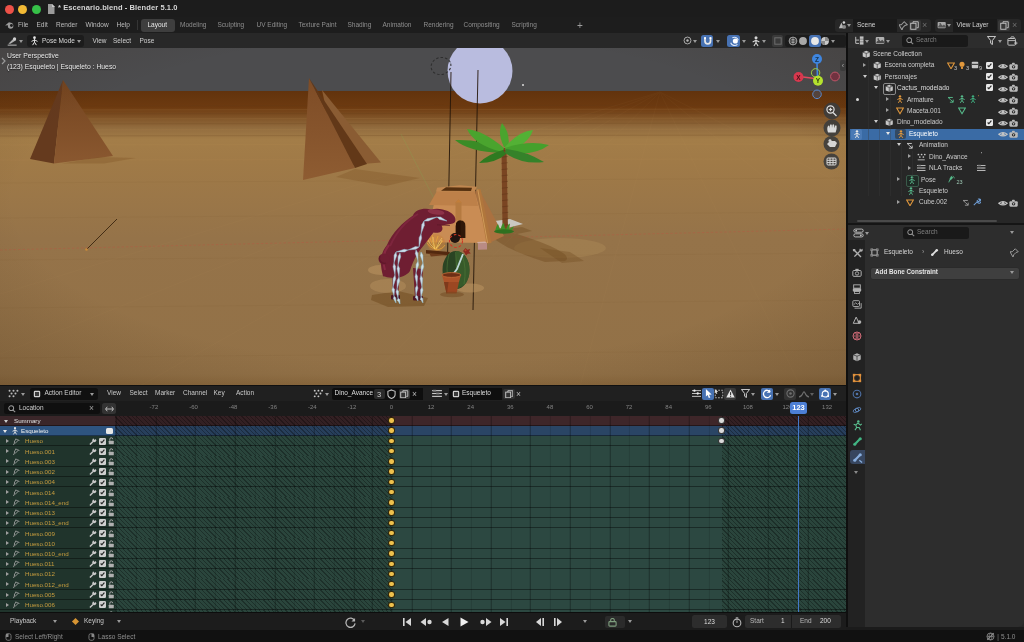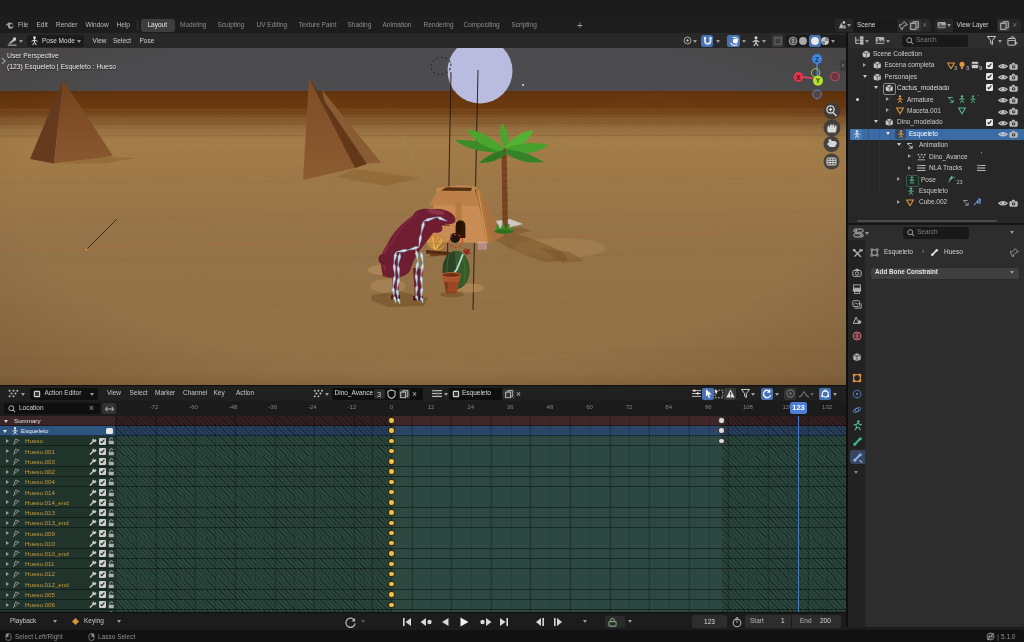--- a/index.html
+++ b/index.html
@@ -4,20 +4,30 @@
 <style>
   html,body{margin:0;padding:0;background:#000;}
   #app{position:relative;width:1024px;height:642px;overflow:hidden;font-family:"Liberation Sans",sans-serif;background:#1b1b1b;}
   .abs{position:absolute;}
   .tx{position:absolute;white-space:nowrap;}
 </style>
 </head>
 <body>
 <div id="app">
 
+  <div id="titlebar" class="abs" style="left:0;top:0;width:1024px;height:17px;background:#1c1c1c;">
+    <div class="abs" style="left:4.6px;top:4.6px;width:9px;height:9px;border-radius:50%;background:#ed5148;"></div>
+    <div class="abs" style="left:18.1px;top:4.6px;width:9px;height:9px;border-radius:50%;background:#f3ba35;"></div>
+    <div class="abs" style="left:31.6px;top:4.6px;width:9px;height:9px;border-radius:50%;background:#36c148;"></div>
+    <svg class="abs" style="left:47px;top:4px;" width="8" height="10" viewBox="0 0 8 10">
+        <path d="M1 0h4l2.5 2.5V10H1z" fill="#9a9a9a"></path>
+        <path d="M5 0l3 3H5z" fill="#c9c9c9"></path>
+      </svg>
+    <div class="tx" style="left:58px;top:3.4px;font-size:7.5px;font-weight:bold;color:#d6d6d6;letter-spacing:0.1px;">* Escenario.blend - Blender 5.1.0</div>
+  </div>
 
   <div id="menubar" class="abs" style="left:0;top:17px;width:1024px;height:16px;background:#1d1d1d;font-size:6.5px;color:#bdbdbd;">
     <svg class="abs" style="left:4px;top:2.5px" width="11" height="10" viewBox="0 0 20 16">
         <path d="M2 9 L9 3 L16 5 L12 8 Z" fill="#9a9a9a"></path>
         <circle cx="12" cy="10" r="5" fill="#9a9a9a"></circle>
         <circle cx="13.5" cy="9" r="2.6" fill="#1d1d1d"></circle>
       </svg>
     <div class="tx" style="left:18px;top:3.8px;">File</div>
     <div class="tx" style="left:36.5px;top:3.8px;">Edit</div>
     <div class="tx" style="left:56px;top:3.8px;">Render</div>

